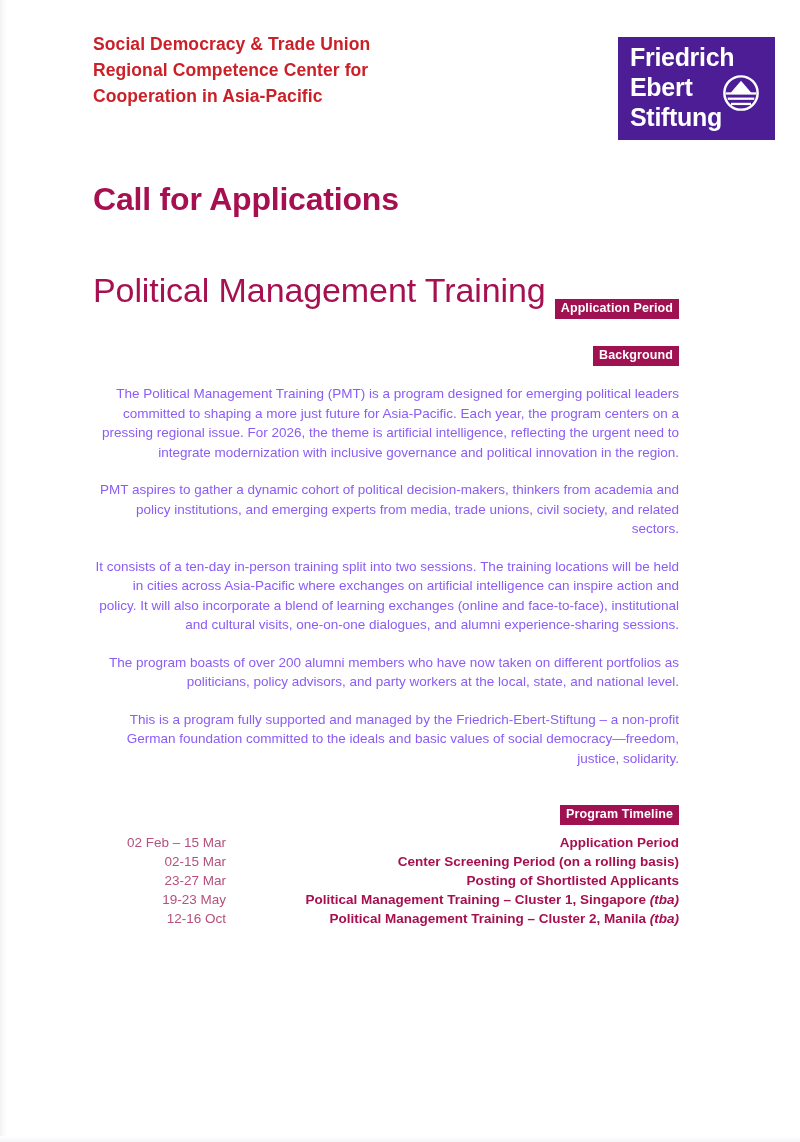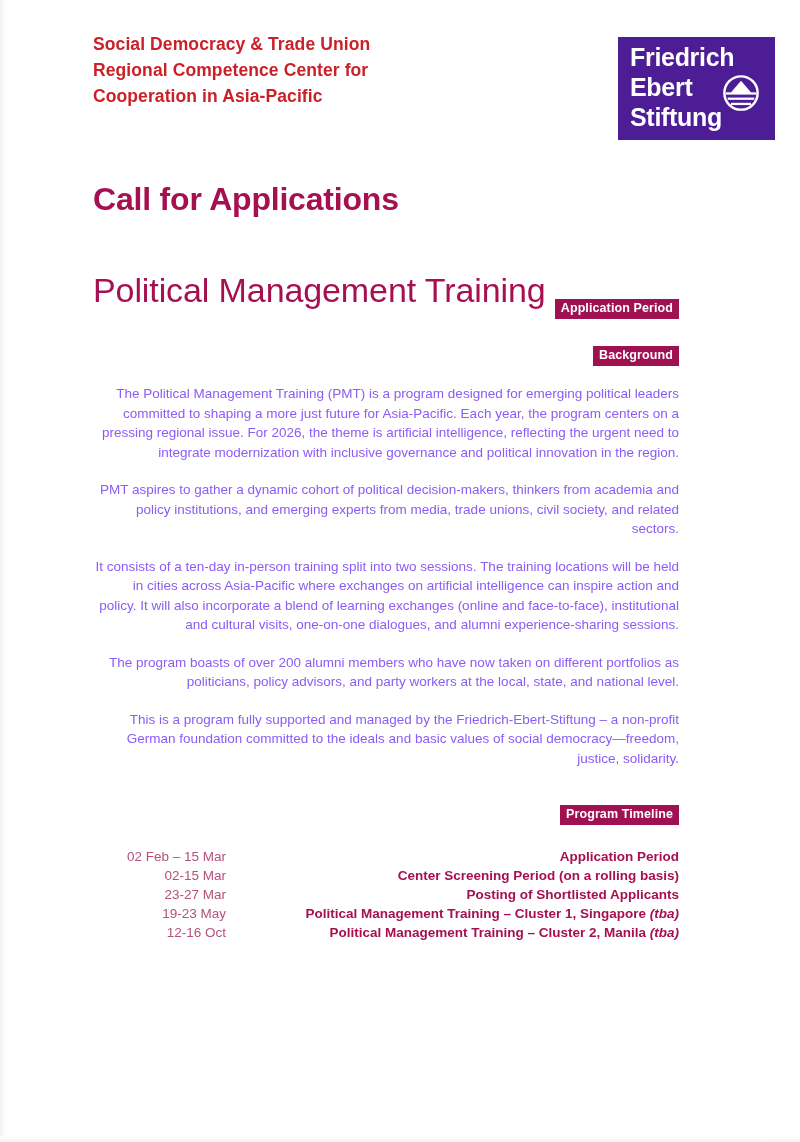--- a/index.html
+++ b/index.html
@@ -131,21 +131,21 @@
   p.body {
     margin: 0 0 18px 0;
     font-size: 13.5px;
     line-height: 19.5px;
     color: #8b5cf6;
   }
   p.body:last-child { margin-bottom: 0; }
 
   
   .timeline {
-    margin-top: 24px;
+    margin-top: 10px;
     border-collapse: collapse;
     width: 100%;
   }
   .timeline td {
     padding: 0 0 2.5px 0;
     vertical-align: top;
     font-size: 13.5px;
     line-height: 16.5px;
   }
   .timeline td.date {

